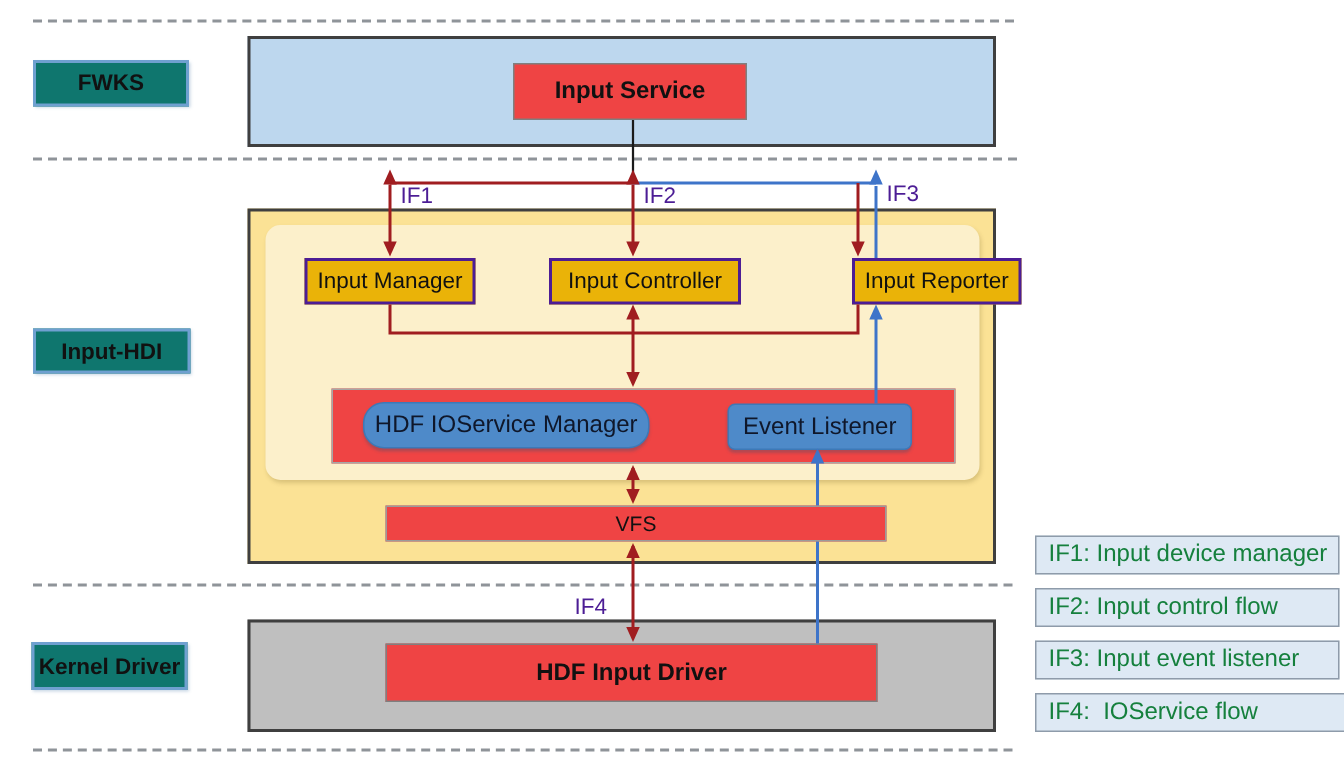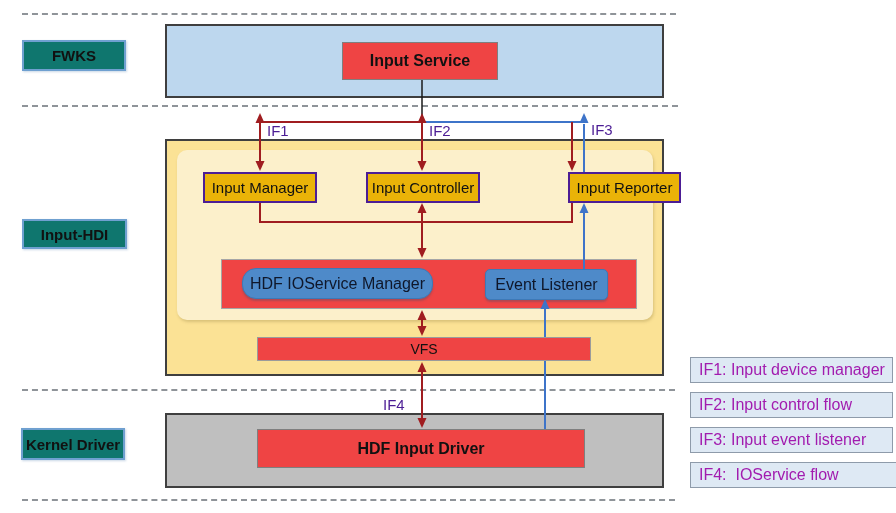--- a/index.html
+++ b/index.html
@@ -12,21 +12,21 @@
   .layer{border:2px solid #3f3f3f;}
   .layer-fwks{background:#bdd7ee;}
   .layer-hdi{background:#fbe295;}
   .layer-kernel{background:#bfbfbf;}
   .hdi-inner{background:#fcf0cb;border-radius:10px;box-shadow:1px 2px 3px rgba(120,100,40,.25);}
   .whitebox{background:#ef4444;border:1px solid #8c8c8c;display:flex;align-items:center;justify-content:center;}
   .greynode{background:#eab308;border:2px solid #4c1d95;display:flex;align-items:center;justify-content:center;font-size:15px;}
   .bluenode{background:#4e8ac9;border:1px solid #3d79b7;color:#0f172a;display:flex;align-items:center;justify-content:center;font-size:16px;box-shadow:0 2px 2px rgba(60,80,110,.35);}
   .sidelabel{background:#0f766e;border:2px solid #6fa0d0;display:flex;align-items:center;justify-content:center;font-weight:bold;font-size:15px;box-shadow:1px 1px 2px rgba(100,140,180,.35);}
   .iflabel{font-size:15px;line-height:15px;color:#4c1d95;}
-  .legend-item{background:#dee9f4;border:1px solid #8e9baa;display:flex;align-items:center;padding-left:8px;font-size:16px;color:#a21caf;}
+  .legend-item{background:#dee9f4;border:1px solid #8e9baa;display:flex;align-items:center;padding-left:8px;font-size:16px;color:#15803d;}
   .legend-item span{white-space:pre;}
   .bold{font-weight:bold;}
   svg.overlay{position:absolute;left:0;top:0;pointer-events:none;}
 </style>
 </head>
 <body>
 
 <div class="canvas">
 
   <div class="abs dashline" style="left:22px;top:13px;width:654px;"></div>
@@ -38,21 +38,21 @@
   <div class="abs whitebox bold" style="left:342px;top:42px;width:156px;height:38px;font-size:16px;border-color:#7f7f7f;">
     <span>Input Service</span>
   </div>
 
   <div class="abs layer layer-hdi" style="left:165px;top:139px;width:499px;height:237px;"></div>
   <div class="abs hdi-inner" style="left:177px;top:150px;width:476px;height:170px;"></div>
 
   <div class="abs greynode" style="left:203px;top:172px;width:114px;height:31px;">
     <span>Input Manager</span>
   </div>
-  <div class="abs greynode" style="left:366px;top:172px;width:114px;height:31px;">
+  <div class="abs greynode" style="left:366px;top:172px;width:128px;height:31px;">
     <span>Input Controller</span>
   </div>
   <div class="abs greynode" style="left:530px;top:172px;width:113px;height:31px;margin-left:38px;">
     <span>Input Reporter</span>
   </div>
 
   <div class="abs whitebox" style="left:221px;top:259px;width:416px;height:50px;border-color:#a6a6a6;"></div>
   <div class="abs bluenode" style="left:242px;top:268px;width:191px;height:31px;border-radius:14px;">
     <span>HDF IOService Manager</span>
   </div>

